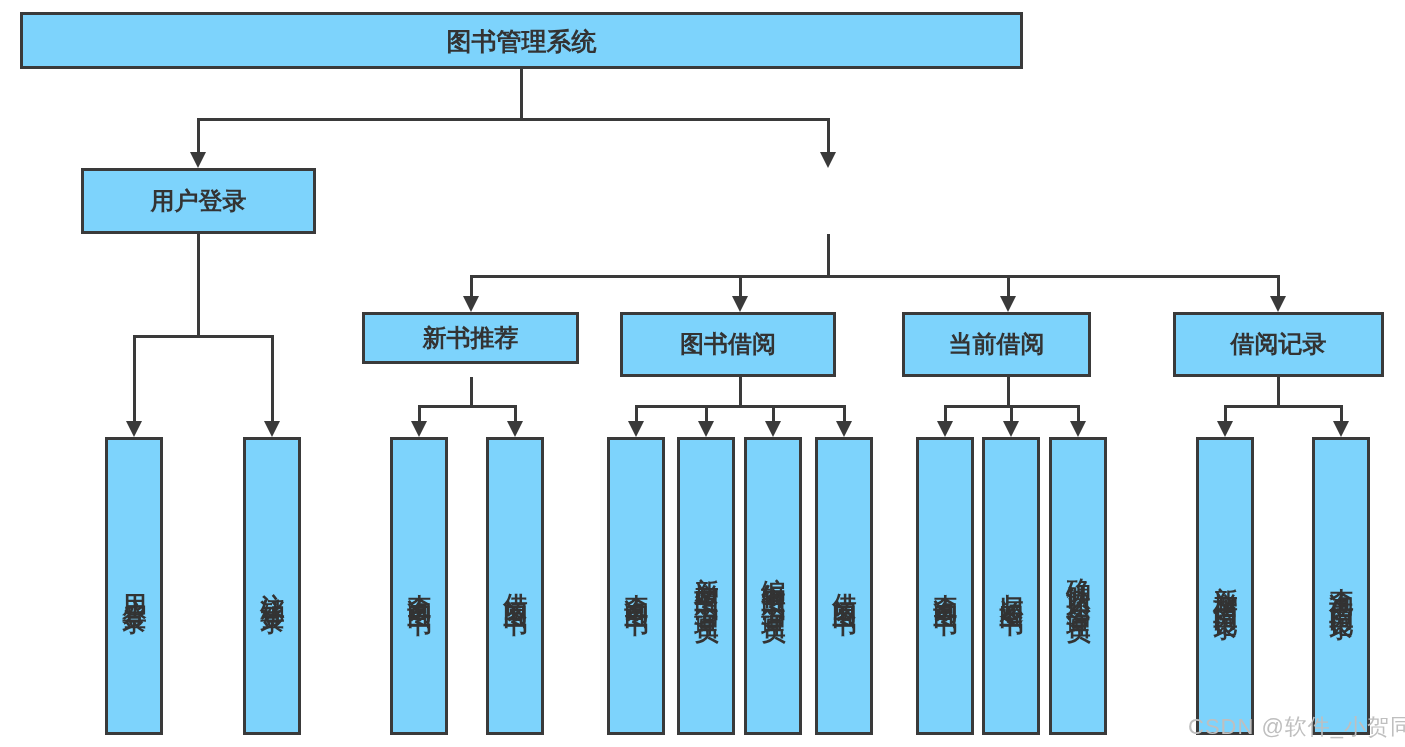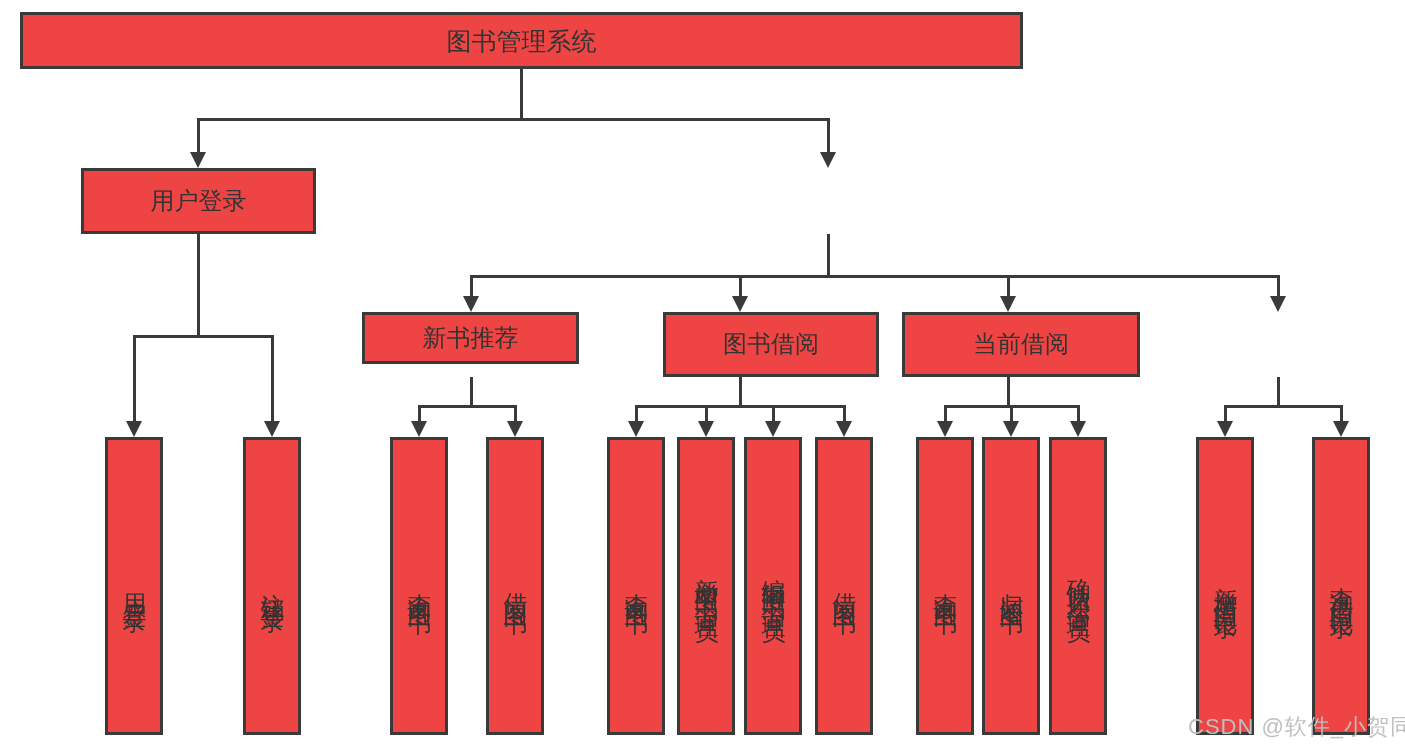--- a/index.html
+++ b/index.html
@@ -13,28 +13,29 @@
   .canvas{
     position:relative;
     width:1405px;height:747px;
     background:var(--bg);
     overflow:hidden;
   }
   .box{
     position:absolute;
     box-sizing:border-box;
     border:3px solid var(--line);
-    background:#ef4444;
+    background:#7dd3fc;
     display:flex;
     align-items:center;
     justify-content:center;
     color:var(--text);
     font-size:24px;
     line-height:1.2;
     white-space:nowrap;
+    font-weight:bold;
   }
   .box.root{font-size:25px;}
   .box.v{
     writing-mode:vertical-rl;
     letter-spacing:6px;
     font-size:24px;
     white-space:normal;
   }
   .vl{position:absolute;width:3px;background:var(--line);}
   .hl{position:absolute;height:3px;background:var(--line);}
@@ -57,22 +58,23 @@
 </head>
 <body>
 
 <div class="canvas">
 
   <div class="box root" style="left:20px;top:12px;width:1003px;height:57px">图书管理系统</div>
 
   <div class="box" style="left:81px;top:168px;width:235px;height:66px">用户登录</div>
 
   <div class="box" style="left:362px;top:312px;width:217px;height:52px">新书推荐</div>
-  <div class="box" style="left:663px;top:312px;width:216px;height:65px">图书借阅</div>
-  <div class="box" style="left:902px;top:312px;width:238px;height:65px">当前借阅</div>
+  <div class="box" style="left:620px;top:312px;width:216px;height:65px">图书借阅</div>
+  <div class="box" style="left:902px;top:312px;width:189px;height:65px">当前借阅</div>
+  <div class="box" style="left:1173px;top:312px;width:211px;height:65px">借阅记录</div>
 
   <div class="box v" style="left:105px;top:437px;width:58px;height:298px">用户登录</div>
   <div class="box v" style="left:243px;top:437px;width:58px;height:298px">注销登录</div>
 
   <div class="box v" style="left:390px;top:437px;width:58px;height:298px">查询图书</div>
   <div class="box v" style="left:486px;top:437px;width:58px;height:298px">借阅图书</div>
 
   <div class="box v" style="left:607px;top:437px;width:58px;height:298px">查询图书</div>
   <div class="box v" style="left:677px;top:437px;width:58px;height:298px">新增图书（管理员）</div>
   <div class="box v" style="left:744px;top:437px;width:58px;height:298px">编辑图书（管理员）</div>

